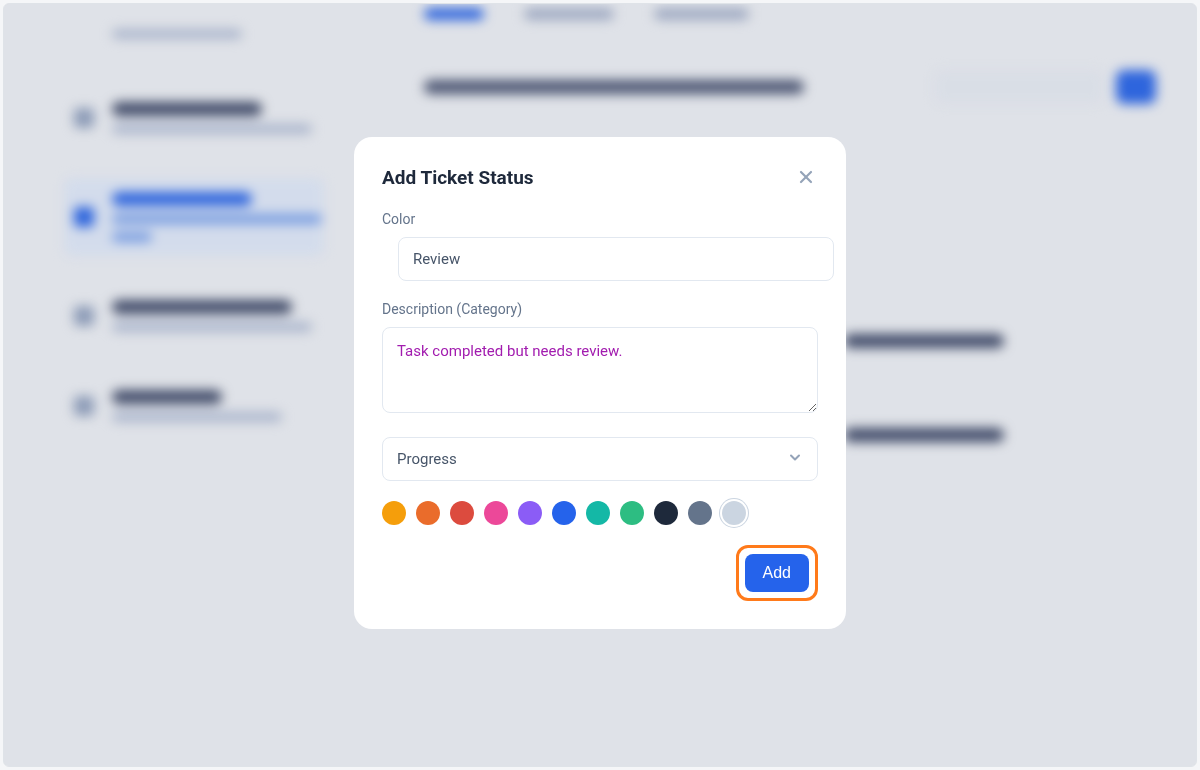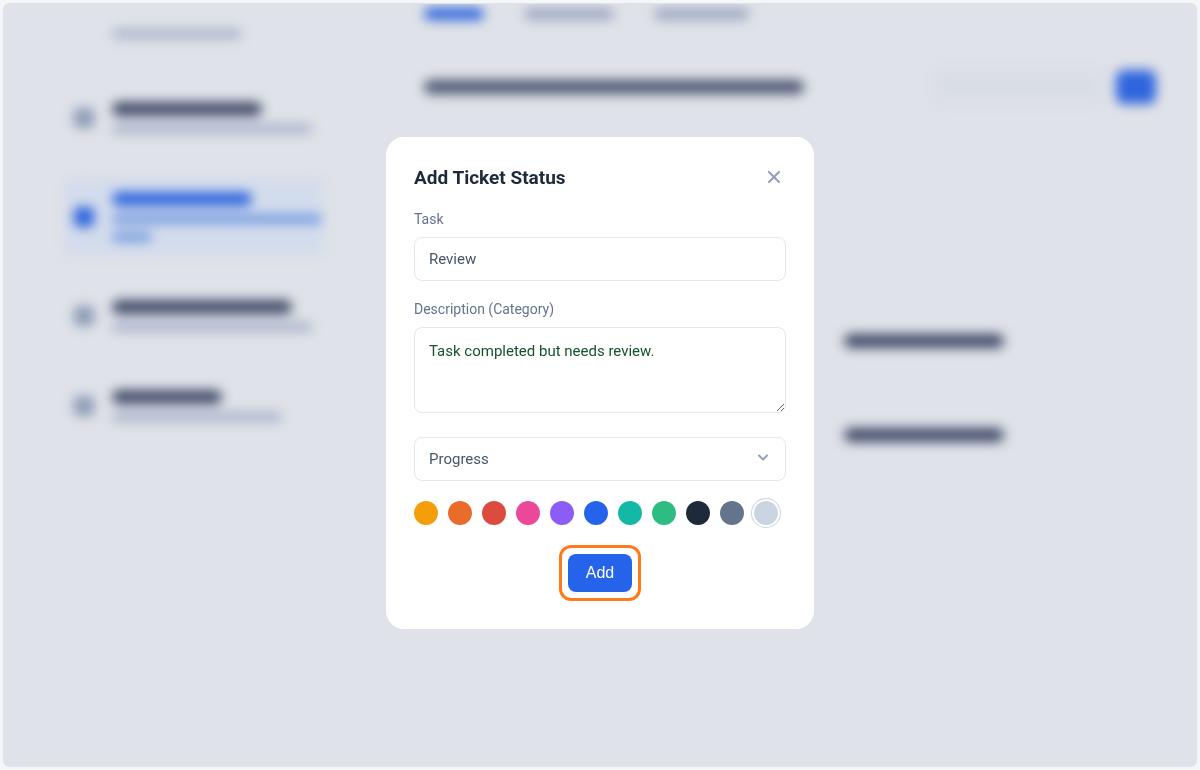--- a/index.html
+++ b/index.html
@@ -141,21 +141,21 @@
       left: 0;
       right: 0;
       bottom: 0;
       background: rgba(100, 116, 139, 0.15);
       display: flex;
       align-items: center;
       justify-content: center;
     }
     .modal {
       background: #fff;
-      width: 428px;
+      width: 492px;
       border-radius: 18px;
       padding: 28px;
       position: relative;
       top: -2px;
     }
     .modal-header {
       display: flex;
       justify-content: space-between;
       align-items: center;
       margin-bottom: 22px;
@@ -188,28 +188,29 @@
     }
     .form-input {
       width: 100%;
       border: 1px solid #e2e8f0;
       border-radius: 8px;
       padding: 12px 14px;
       font-size: 15px;
       color: #475569;
       font-family: inherit;
       outline: none;
+      margin-left: 16px;
     }
     .form-textarea {
       width: 100%;
       border: 1px solid #e2e8f0;
       border-radius: 8px;
       padding: 14px;
       font-size: 15px;
-      color: #14532d;
+      color: #a21caf;
       font-family: inherit;
       resize: vertical;
       height: 86px;
       outline: none;
     }
     .form-select-wrap {
       position: relative;
     }
     .form-select {
       width: 100%;
@@ -241,21 +242,21 @@
       height: 24px;
       border-radius: 50%;
       cursor: pointer;
       border: none;
     }
     .color-swatch.selected {
       box-shadow: 0 0 0 2px #fff, 0 0 0 3px #cbd5e1;
     }
     .modal-actions {
       display: flex;
-      justify-content: center;
+      justify-content: flex-end;
       margin-top: 20px;
     }
     .add-button-highlight {
       border: 3px solid #ff7a1a;
       border-radius: 12px;
       padding: 6px;
     }
     .add-button {
       background: #2563eb;
       color: #fff;
@@ -334,21 +335,21 @@
         <h2 class="modal-title">Add Ticket Status</h2>
         <button class="close-btn">
           <svg width="14" height="14" viewBox="0 0 14 14" fill="none" stroke="currentColor" stroke-width="2.2" stroke-linecap="round">
             <line x1="2" y1="2" x2="12" y2="12"></line>
             <line x1="12" y1="2" x2="2" y2="12"></line>
           </svg>
         </button>
       </div>
 
       <div class="form-group">
-        <label class="form-label">Task</label>
+        <label class="form-label">Color</label>
         <input class="form-input" type="text" value="Review" style="">
       </div>
 
       <div class="form-group">
         <label class="form-label">Description (Category)</label>
         <textarea class="form-textarea" style="">Task completed but needs review.</textarea>
       </div>
 
       <div class="form-group">
         <div class="form-select-wrap">

